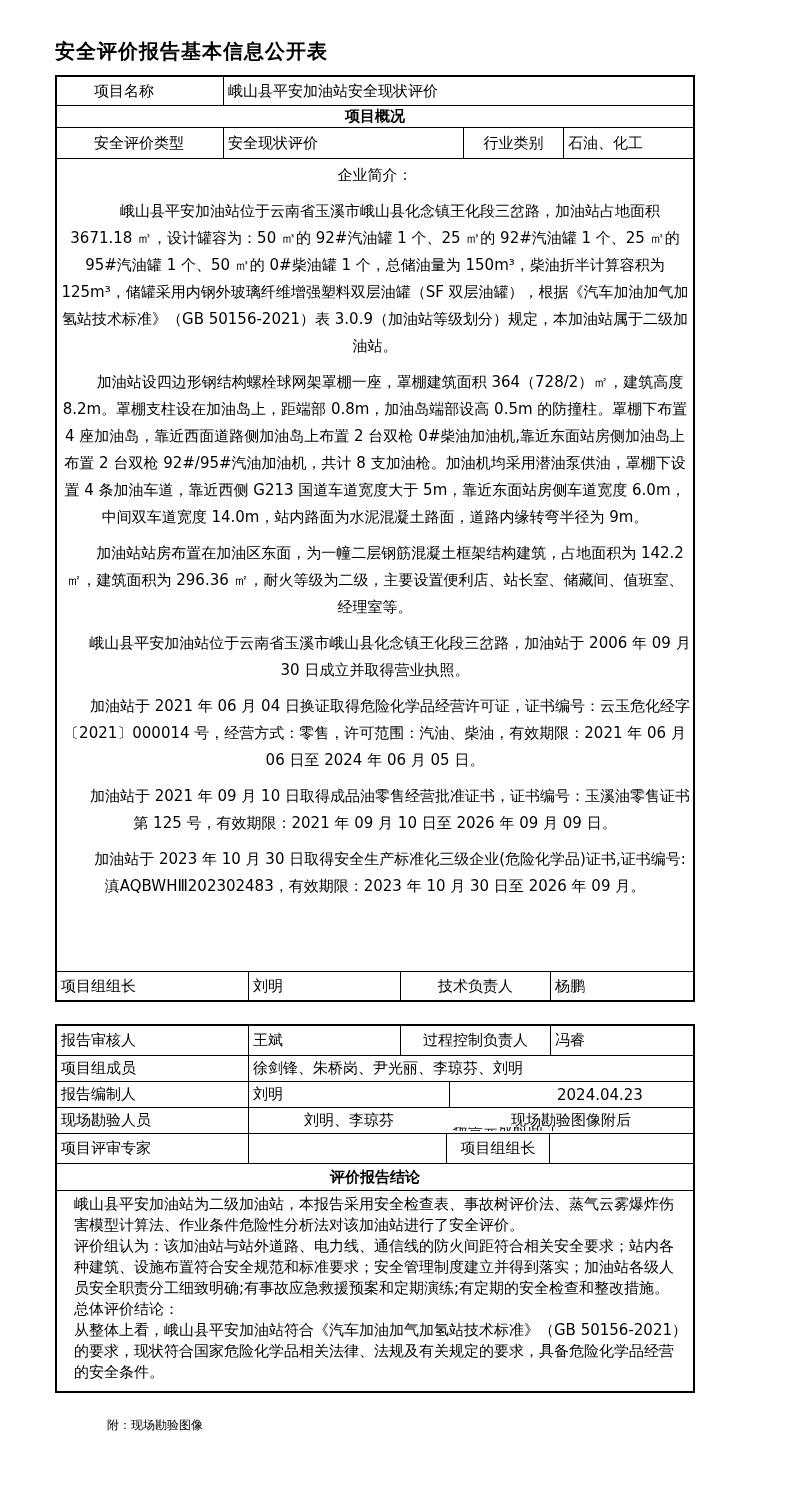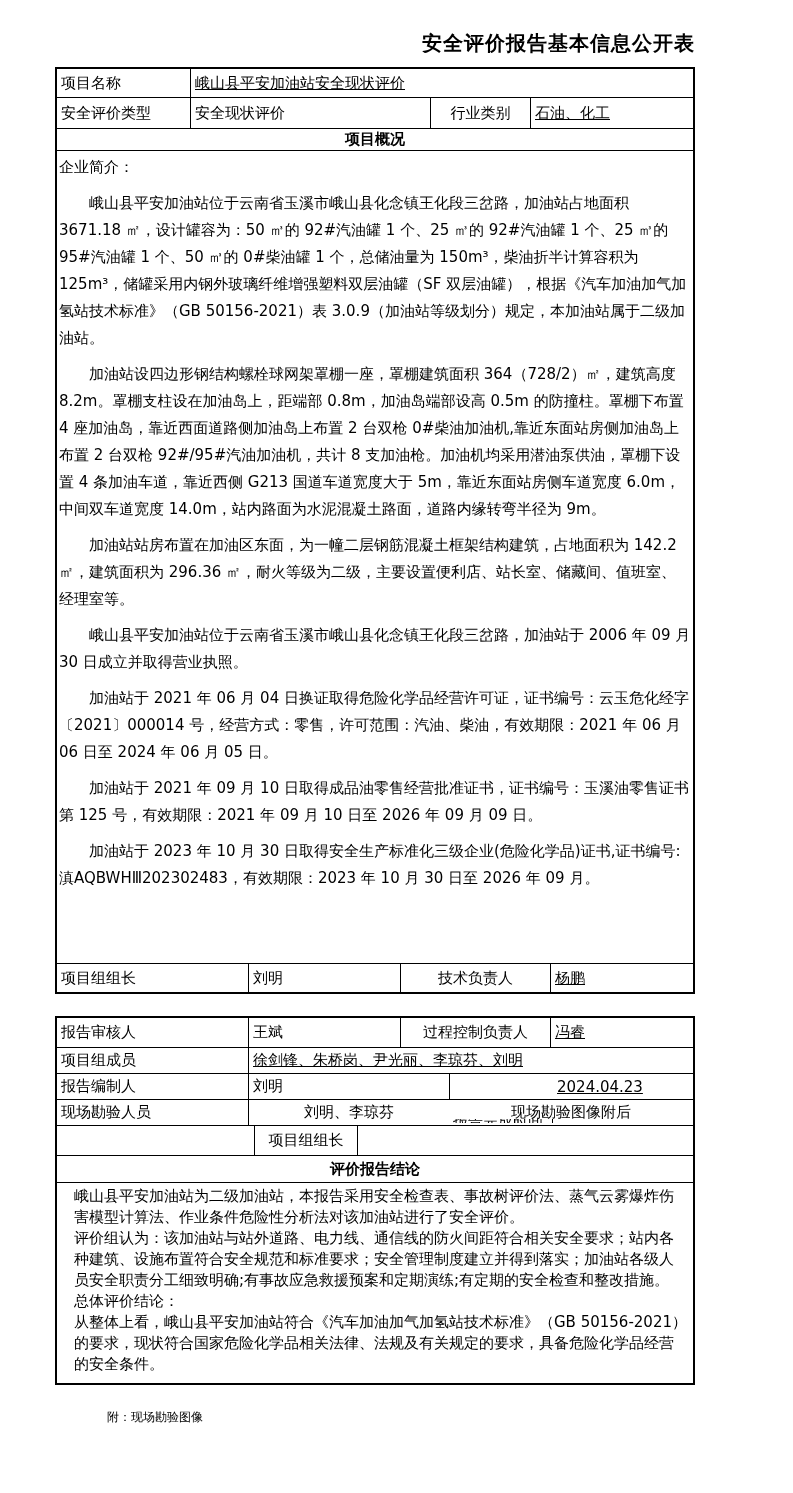--- a/index.html
+++ b/index.html
@@ -5,43 +5,44 @@
   * { box-sizing: border-box; margin: 0; padding: 0; }
   html, body { background: #ffffff; }
   body {
     width: 793px; height: 1493px;
     font-family: "DejaVu Sans", "Liberation Sans", sans-serif;
     color: #000;
     position: relative;
   }
   .doc { position: absolute; left: 55px; top: 30px; width: 640px; }
   .title {
-    text-align: right;
+    text-align: left;
     font-size: 20px;
     font-weight: bold;
     letter-spacing: 1px;
     margin-bottom: 10px;
+    margin-top: 8px;
   }
   .tbl { border: 2px solid #000; width: 100%; }
   .row { display: flex; border-bottom: 1px solid #000; align-items: stretch; }
   .row:last-child { border-bottom: none; }
   .cell {
     border-right: 1px solid #000;
     display: flex; align-items: center;
     font-size: 15px;
     padding: 2px 4px;
     overflow: hidden;
     white-space: nowrap;
   }
   .cell:last-child { border-right: none; }
   .cell.center { justify-content: center; }
   .hdr-row { justify-content: center; font-weight: bold; font-size: 16px; }
   
-  .w-label1 { width: 134px; flex: none; }
-  .w-rest   { flex: 1; text-decoration: underline; }
+  .w-label1 { width: 134px; flex: none; margin-left: 33px; }
+  .w-rest   { flex: 1; }
   .w-val2   { width: 240px; flex: none; }
   .w-ind    { width: 100px; flex: none; }
   
   .w-label2 { width: 192px; flex: none; }
   .w-b2     { width: 152px; flex: none; }
   .w-b3     { width: 150px; flex: none; }
   .w-c2     { width: 201px; flex: none; }
   .w-c3     { width: 103px; flex: none; }
   .w-d2     { width: 198px; flex: none; }
   .w-d3     { width: 103px; flex: none; }
@@ -53,21 +54,21 @@
   .h-s { height: 26px; }
   .h-m { height: 30px; }
   .h-hd2 { height: 27px; }
   
   .overview-cell {
     height: 812px;
     padding: 3px 2px;
     font-size: 15px;
     overflow: hidden;
   }
-  .overview-cell p { line-height: 27px; }
+  .overview-cell p { line-height: 27px; text-align: center; }
   .overview-cell p.indent { text-indent: 2em; margin-top: 9px; }
   
   .split { flex: 1; display: flex; padding: 0; }
   .split span { display: flex; align-items: center; justify-content: center; overflow: hidden; white-space: nowrap; }
   .split .s-left { width: 45%; }
   .split .s-right { width: 55%; }
   
   .conclusion-cell {
     height: 200px;
     padding: 3px 5px;
@@ -89,29 +90,29 @@
 
   <div class="title">安全评价报告基本信息公开表</div>
 
   <div class="tbl">
 
     <div class="row h-r1">
       <div class="cell w-label1">项目名称</div>
       <div class="cell w-rest">峨山县平安加油站安全现状评价</div>
     </div>
 
+    <div class="row hdr-row h-hd">
+      <div class="cell center" style="flex:1;">项目概况</div>
+    </div>
+
     <div class="row h-r2">
       <div class="cell w-label1">安全评价类型</div>
       <div class="cell w-val2">安全现状评价</div>
       <div class="cell w-ind center">行业类别</div>
       <div class="cell w-rest">石油、化工</div>
-    </div>
-
-    <div class="row hdr-row h-hd">
-      <div class="cell center" style="flex:1;">项目概况</div>
     </div>
 
     <div class="row">
       <div class="cell overview-cell" style="flex:1; display:block; white-space:normal;">
         <p>企业简介：</p>
         <p class="indent">峨山县平安加油站位于云南省玉溪市峨山县化念镇王化段三岔路，加油站占地面积 3671.18 ㎡，设计罐容为：50 ㎥的 92#汽油罐 1 个、25 ㎥的 92#汽油罐 1 个、25 ㎥的 95#汽油罐 1 个、50 ㎥的 0#柴油罐 1 个，总储油量为 150m³，柴油折半计算容积为 125m³，储罐采用内钢外玻璃纤维增强塑料双层油罐（SF 双层油罐），根据《汽车加油加气加氢站技术标准》（GB 50156-2021）表 3.0.9（加油站等级划分）规定，本加油站属于二级加油站。</p>
         <p class="indent">加油站设四边形钢结构螺栓球网架罩棚一座，罩棚建筑面积 364（728/2）㎡，建筑高度 8.2m。罩棚支柱设在加油岛上，距端部 0.8m，加油岛端部设高 0.5m 的防撞柱。罩棚下布置 4 座加油岛，靠近西面道路侧加油岛上布置 2 台双枪 0#柴油加油机,靠近东面站房侧加油岛上布置 2 台双枪 92#/95#汽油加油机，共计 8 支加油枪。加油机均采用潜油泵供油，罩棚下设置 4 条加油车道，靠近西侧 G213 国道车道宽度大于 5m，靠近东面站房侧车道宽度 6.0m，中间双车道宽度 14.0m，站内路面为水泥混凝土路面，道路内缘转弯半径为 9m。</p>
         <p class="indent">加油站站房布置在加油区东面，为一幢二层钢筋混凝土框架结构建筑，占地面积为 142.2 ㎡，建筑面积为 296.36 ㎡，耐火等级为二级，主要设置便利店、站长室、储藏间、值班室、经理室等。</p>
         <p class="indent">峨山县平安加油站位于云南省玉溪市峨山县化念镇王化段三岔路，加油站于 2006 年 09 月 30 日成立并取得营业执照。</p>
         <p class="indent">加油站于 2021 年 06 月 04 日换证取得危险化学品经营许可证，证书编号：云玉危化经字〔2021〕000014 号，经营方式：零售，许可范围：汽油、柴油，有效期限：2021 年 06 月 06 日至 2024 年 06 月 05 日。</p>
@@ -155,20 +156,21 @@
     <div class="row h-s">
       <div class="cell w-label2">现场勘验人员</div>
       <div class="cell split">
         <span class="s-left">刘明、李琼芬</span>
         <span class="s-right">现场勘验图像附后</span>
       </div>
     </div>
 
 
     <div class="row h-m">
+      <div class="cell w-label2">项目评审专家</div>
       <div class="cell w-d2"></div>
       <div class="cell w-d3 center">项目组组长</div>
       <div class="cell w-rest"></div>
     </div>
 
     <div class="row hdr-row h-hd2">
       <div class="cell center" style="flex:1;text-align:center;">评价报告结论</div>
     </div>
 
     <div class="row">

